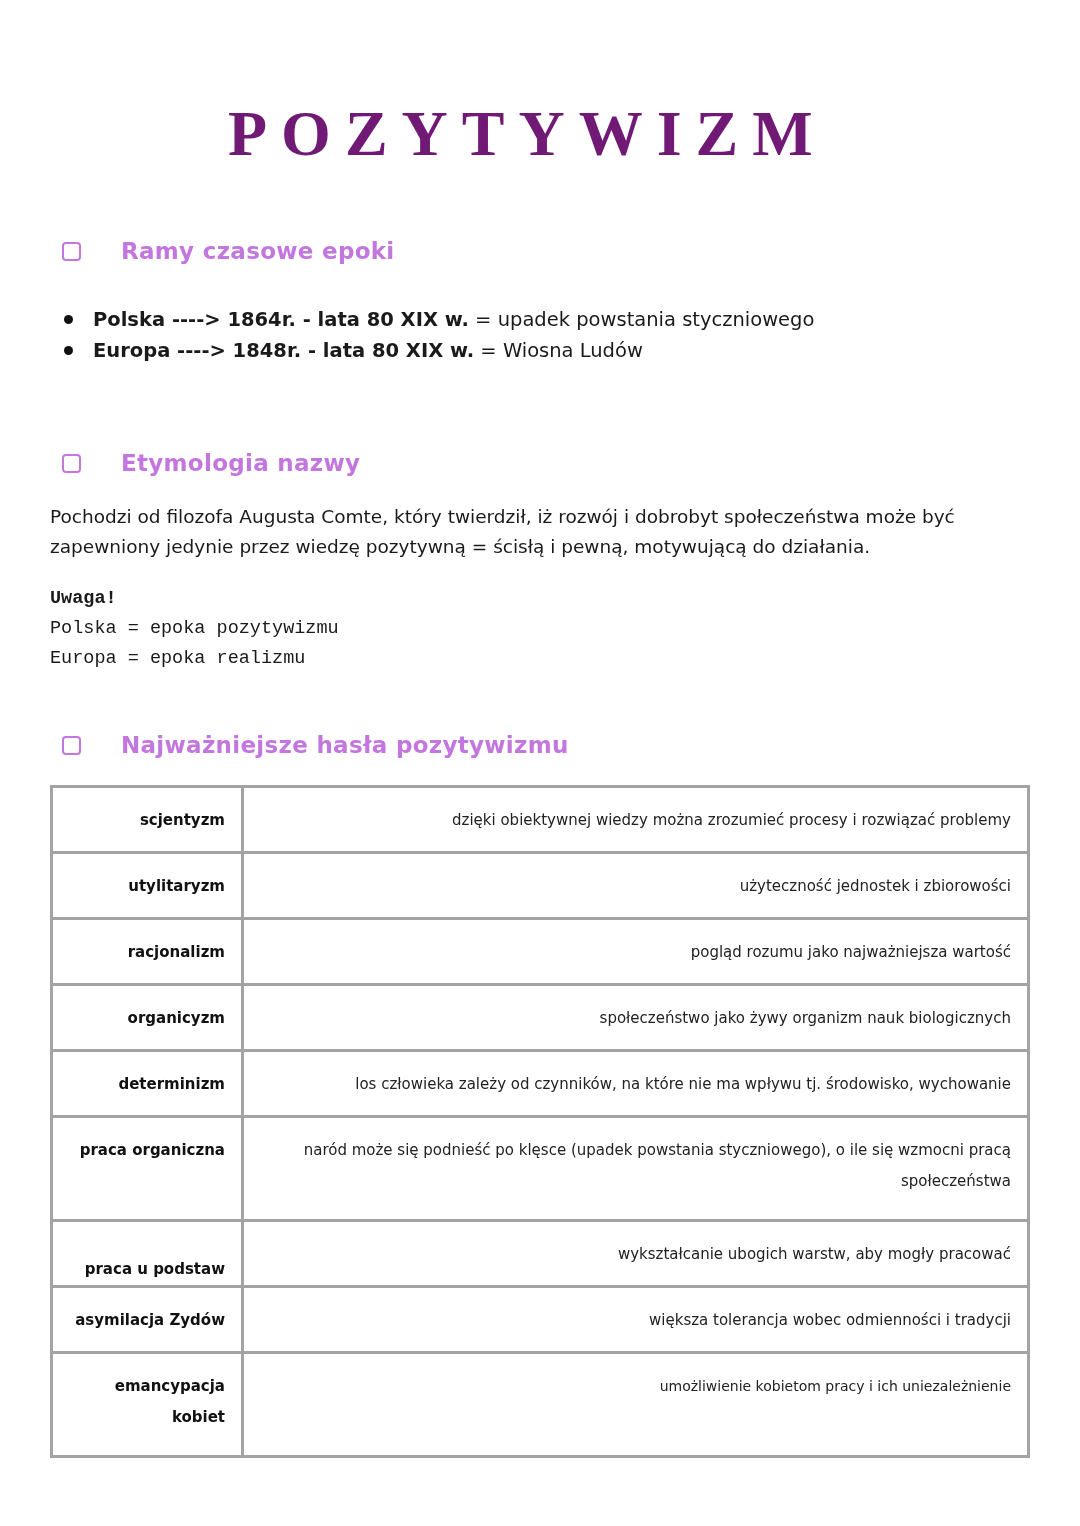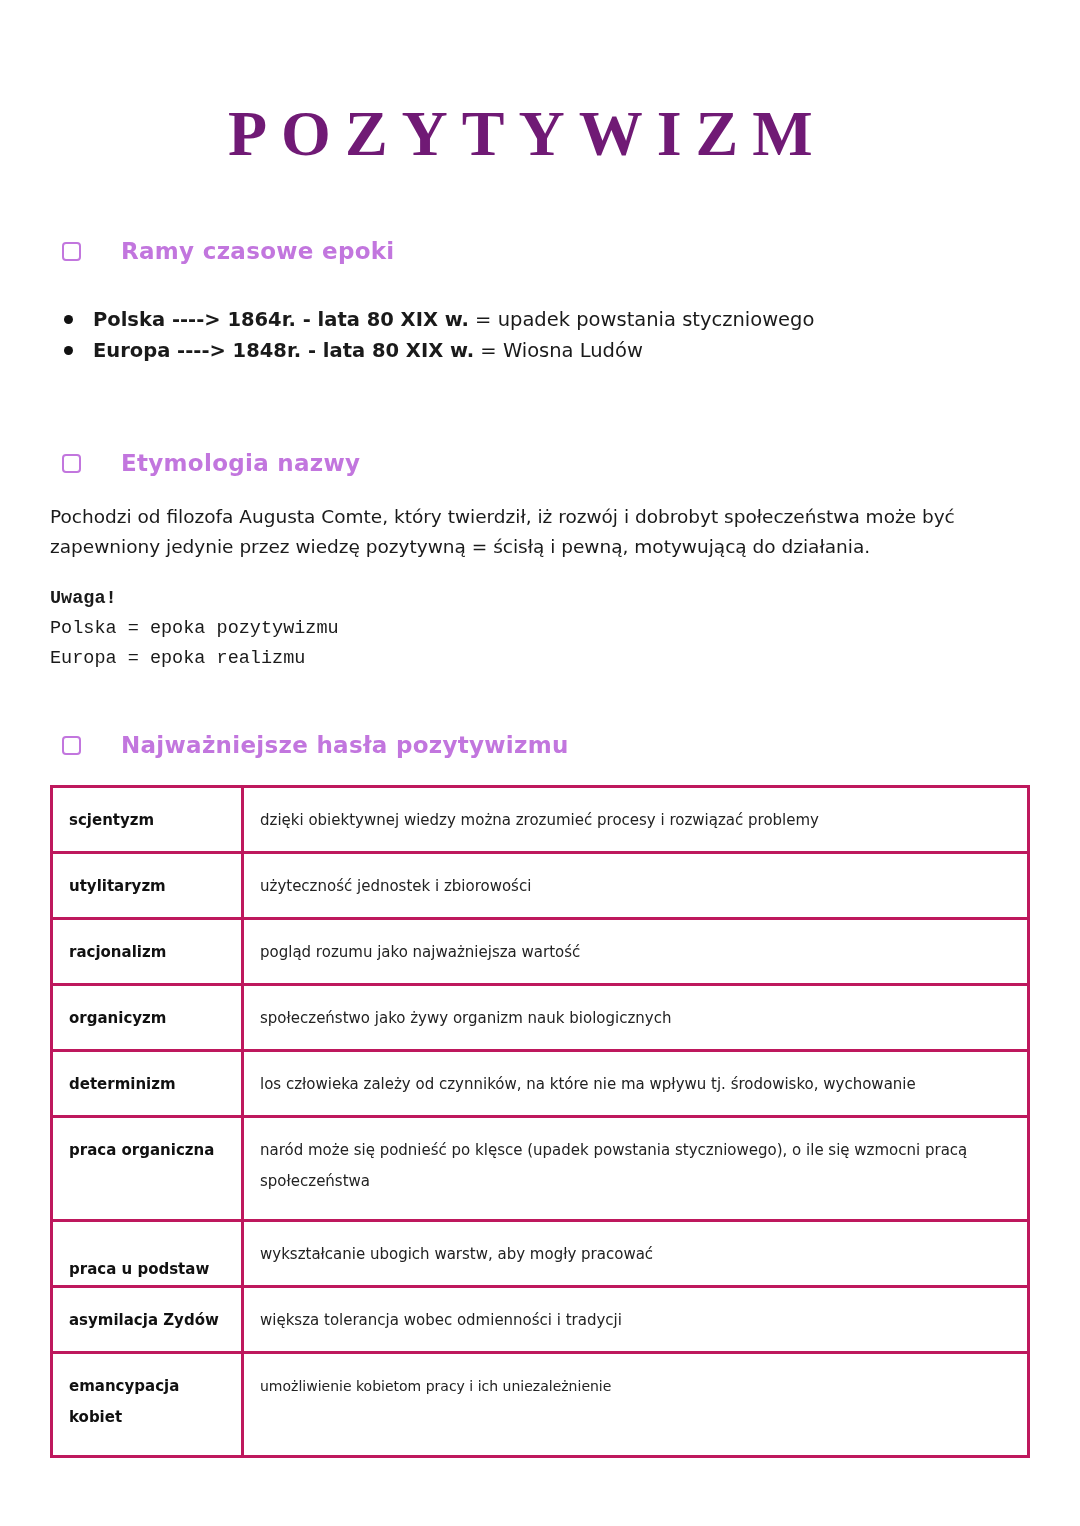--- a/index.html
+++ b/index.html
@@ -30,21 +30,21 @@
   .dot { width: 9px; height: 9px; border-radius: 50%; background: #111; margin-right: 20px; display: inline-block; }
   .b { font-weight: bold; }
   .para {
     position: absolute; left: 50px; width: 980px; font-size: 18.5px; line-height: 30px;
   }
   table.slogans {
     position: absolute; left: 50px; top: 785px; width: 980px;
     border-collapse: collapse; font-size: 15px;
   }
   table.slogans td {
-    border: 3px solid #be185d; padding: 0 16px; vertical-align: top;
+    border: 3px solid #a3a3a3; padding: 0 16px; vertical-align: top; text-align: right;
   }
   table.slogans td.term { width: 156px; font-weight: bold; color: #111; }
   table.slogans td.def { color: #222; }
   table.slogans td .cell { padding-top: 22px; line-height: 31px; }
   tr.h1 { height: 66px; }
   tr.h2 { height: 104px; }
 </style>
 </head>
 <body>
 

